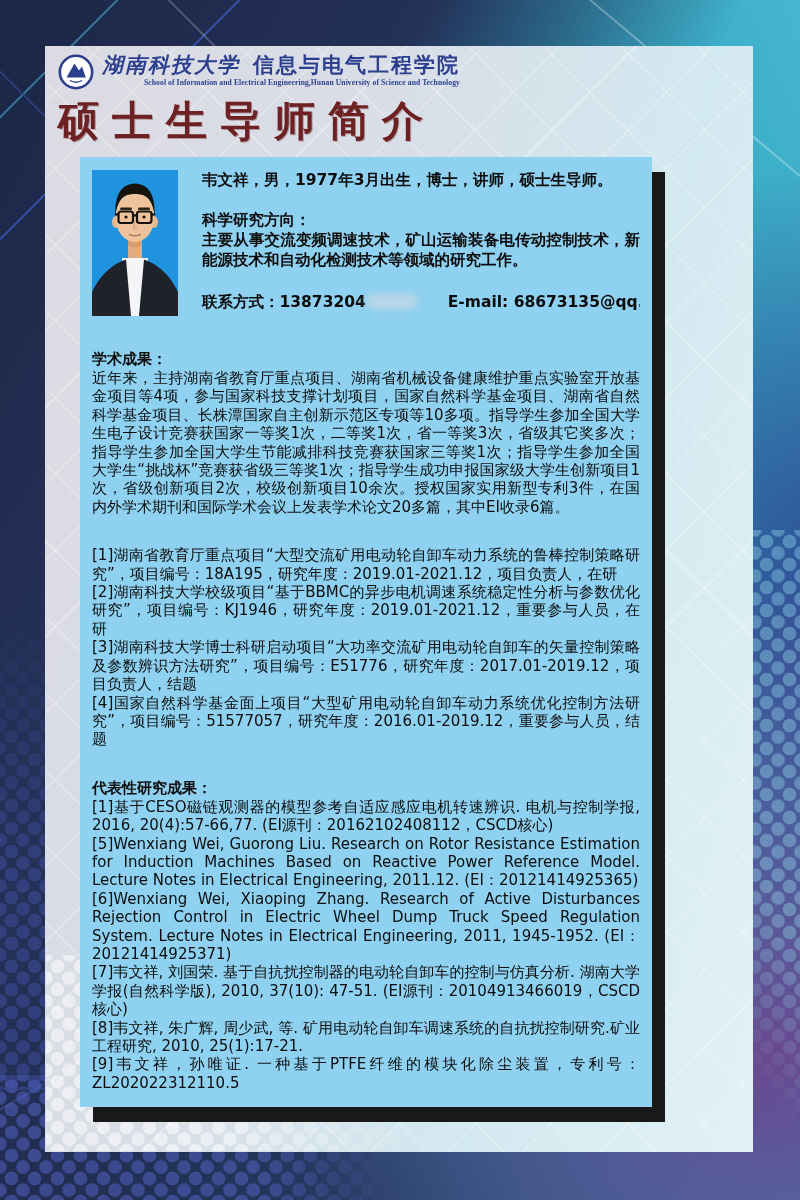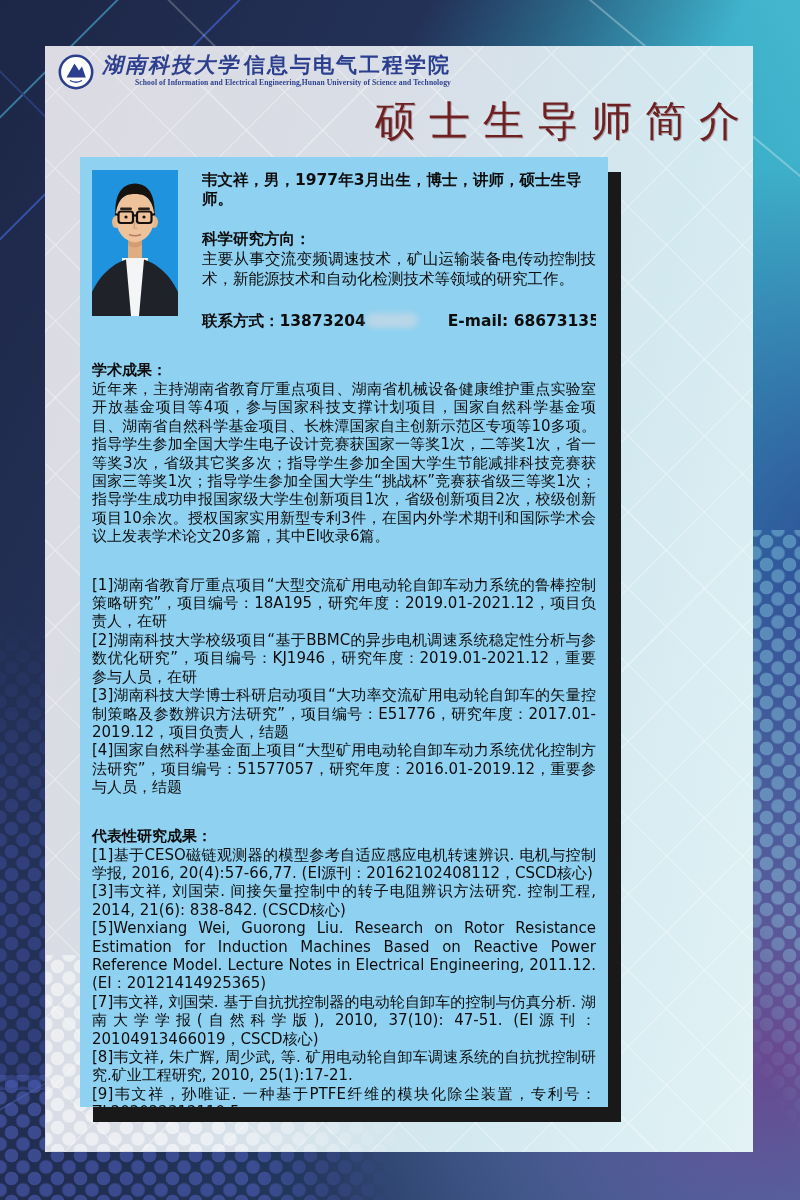--- a/index.html
+++ b/index.html
@@ -54,40 +54,40 @@
       repeating-linear-gradient(-45deg,rgba(255,255,255,.5) 0 1.5px,transparent 1.5px 54px);
   }
   .dots-card{left:46px;top:955px;width:420px;height:196px;z-index:3;--dc:rgba(255,255,255,.5);
     -webkit-mask-image:linear-gradient(60deg,#000 35%,transparent 70%);
     mask-image:linear-gradient(60deg,#000 35%,transparent 70%);}
   
   .hdr{position:absolute;left:58px;top:54px;z-index:5;display:flex;align-items:flex-start;}
   .hdr svg{width:36px;height:36px;flex:0 0 auto;margin-right:8px;}
   .hdr-text{color:#2b3f8e;font-family:"Liberation Serif","DejaVu Serif",serif;}
   .hdr-line1{font-size:21px;font-weight:bold;letter-spacing:2px;line-height:23px;}
-  .hdr-uni{font-style:italic;margin-right:4px;}
+  .hdr-uni{font-style:italic;margin-right:13px;}
   .hdr-line2{font-size:7.6px;font-weight:bold;letter-spacing:.1px;margin-top:1px;text-align:right;}
   
   .title{
-    position:absolute;left:45px;top:94px;width:708px;z-index:5;text-align:right;
-    font-family:"Liberation Serif","DejaVu Serif",serif;font-weight:normal;
+    position:absolute;left:45px;top:94px;width:708px;z-index:5;text-align:left;
+    font-family:"Liberation Serif","DejaVu Serif",serif;font-weight:bold;
     font-size:41px;color:#6e2122;letter-spacing:13px;text-indent:13px;
     text-shadow:1px 1px 0 rgba(90,20,20,.35);
   }
   
   .bluebox{
-    position:absolute;left:80px;top:157px;width:528px;height:950px;z-index:6;
+    position:absolute;left:80px;top:157px;width:572px;height:950px;z-index:6;
     background:#8ed1f0;box-shadow:13px 15px 0 #191919;
     box-sizing:border-box;padding:12px;color:#0d0d0d;overflow:hidden;
   }
   .photo{float:left;width:86px;height:146px;margin:1px 24px 4px 0;display:block;}
   .intro-row{overflow:hidden;min-height:150px;}
   .intro-line{font-size:15.5px;font-weight:bold;line-height:19px;margin:2px 0 0 0;}
   .sub-heading{font-size:15.5px;font-weight:bold;line-height:19px;margin:21px 0 0 0;}
-  .intro-body{font-size:15.5px;font-weight:normal;line-height:19.5px;margin:1px 0 0 0;text-align:justify;}
+  .intro-body{font-size:15.5px;font-weight:bold;line-height:19.5px;margin:1px 0 0 0;text-align:justify;}
   .contact{font-size:15.5px;font-weight:bold;line-height:19px;margin:23px 0 0 0;white-space:nowrap;}
   .blur-pill{display:inline-block;width:52px;height:15px;background:#b9d6e8;border-radius:8px;
     filter:blur(3px);vertical-align:-2px;}
   .email-label{margin-left:30px;}
   .section{margin-top:30px;clear:both;}
   .heading{font-size:15px;font-weight:bold;line-height:19px;margin:0;}
   .body{font-size:15px;line-height:18.4px;margin:0;text-align:justify;font-weight:normal;}
   .body + .body{margin-top:0;}
 </style>
 </head>
@@ -166,20 +166,20 @@
   <div class="section">
     <p class="body">[1]湖南省教育厅重点项目“大型交流矿用电动轮自卸车动力系统的鲁棒控制策略研究”，项目编号：18A195，研究年度：2019.01-2021.12，项目负责人，在研</p>
     <p class="body">[2]湖南科技大学校级项目“基于BBMC的异步电机调速系统稳定性分析与参数优化研究”，项目编号：KJ1946，研究年度：2019.01-2021.12，重要参与人员，在研</p>
     <p class="body">[3]湖南科技大学博士科研启动项目“大功率交流矿用电动轮自卸车的矢量控制策略及参数辨识方法研究”，项目编号：E51776，研究年度：2017.01-2019.12，项目负责人，结题</p>
     <p class="body">[4]国家自然科学基金面上项目“大型矿用电动轮自卸车动力系统优化控制方法研究”，项目编号：51577057，研究年度：2016.01-2019.12，重要参与人员，结题</p>
   </div>
 
   <div class="section">
     <p class="heading">代表性研究成果：</p>
     <p class="body">[1]基于CESO磁链观测器的模型参考自适应感应电机转速辨识. 电机与控制学报, 2016, 20(4):57-66,77. (EI源刊：20162102408112，CSCD核心)</p>
-    <p class="body">[3]韦文祥, 刘国荣. 间接矢量控制中的转子电阻辨识方法研究. 控制工程, 2014, 21(6): 838-842. (CSCD核心)</p>
     <p class="body">[5]Wenxiang Wei, Guorong Liu. Research on Rotor Resistance Estimation for Induction Machines Based on Reactive Power Reference Model. Lecture Notes in Electrical Engineering, 2011.12. (EI：20121414925365)</p>
+    <p class="body">[6]Wenxiang Wei, Xiaoping Zhang. Research of Active Disturbances Rejection Control in Electric Wheel Dump Truck Speed Regulation System. Lecture Notes in Electrical Engineering, 2011, 1945-1952. (EI：20121414925371)</p>
     <p class="body">[7]韦文祥, 刘国荣. 基于自抗扰控制器的电动轮自卸车的控制与仿真分析. 湖南大学学报(自然科学版), 2010, 37(10): 47-51. (EI源刊：20104913466019，CSCD核心)</p>
     <p class="body">[8]韦文祥, 朱广辉, 周少武, 等. 矿用电动轮自卸车调速系统的自抗扰控制研究.矿业工程研究, 2010, 25(1):17-21.</p>
     <p class="body">[9]韦文祥，孙唯证. 一种基于PTFE纤维的模块化除尘装置，专利号：ZL202022312110.5</p>
   </div>
 
 </div>
 
 </body></html>

